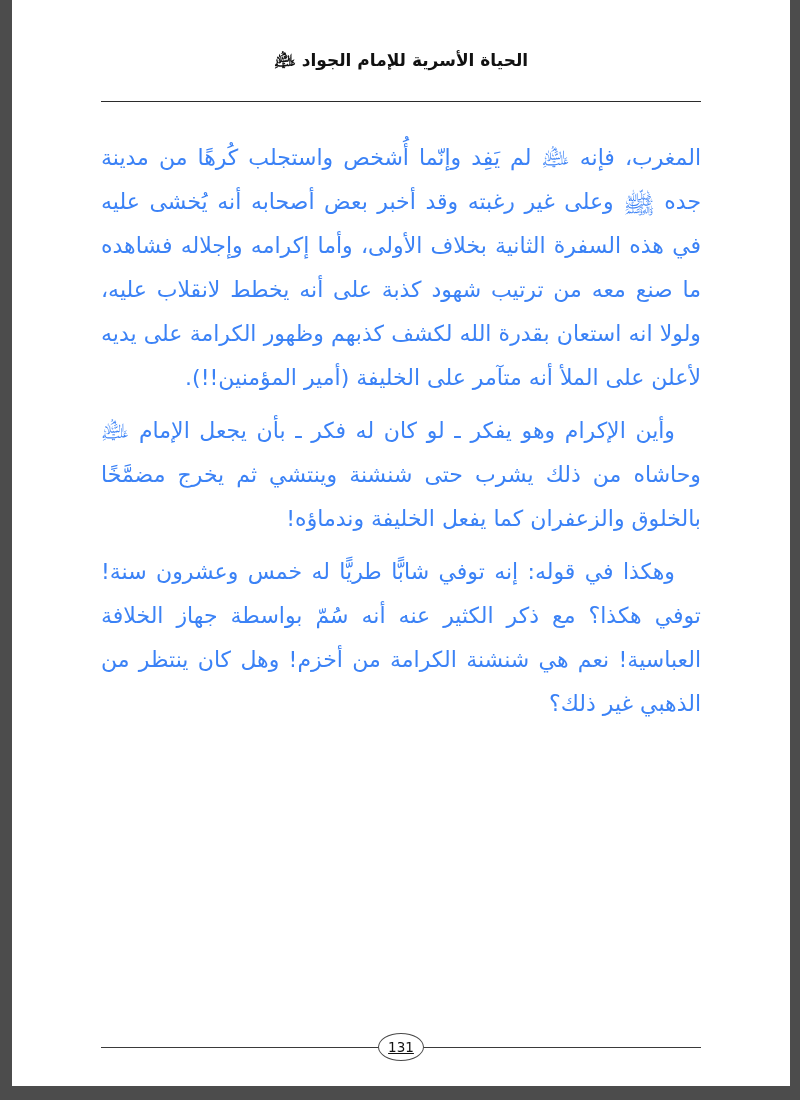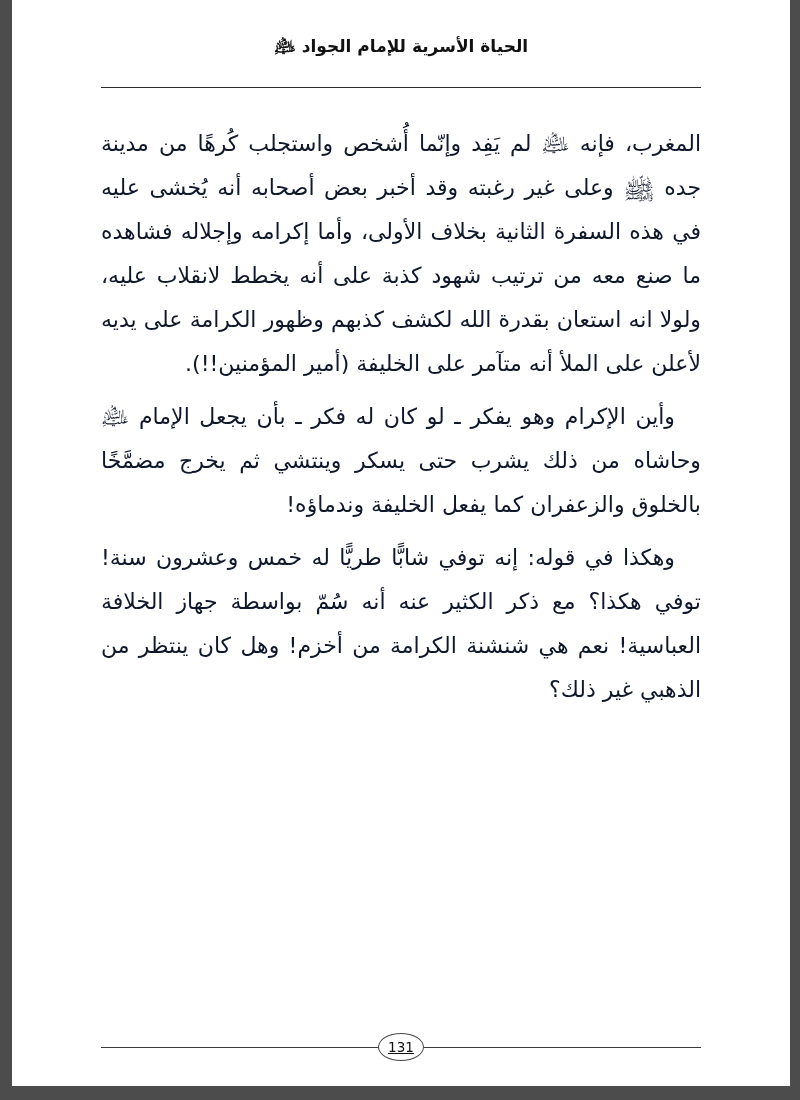--- a/index.html
+++ b/index.html
@@ -9,33 +9,33 @@
     background: #4c4c4c;
     position: relative; overflow: hidden;
     font-family: "DejaVu Sans", sans-serif;
   }
   .page {
     position: absolute;
     top: 0; left: 12px; right: 10px; bottom: 14px;
     background: #ffffff;
     direction: rtl;
   }
-  .page-header { padding-top: 36px; text-align: center; }
+  .page-header { padding-top: 50px; text-align: center; }
   .header-title {
     font-size: 17px; font-weight: bold; color: #111;
     letter-spacing: 0;
   }
   .header-rule {
     width: 600px; margin: 26px auto 0;
     border: none; border-top: 1.5px solid #2b2b2b; height: 0;
   }
   .page-body {
     width: 600px; margin: 34px auto 0;
     font-size: 22px; line-height: 44px;
-    color: #0f172a;
+    color: #3b82f6;
     text-align: justify;
   }
   .page-body p { margin: 0 0 9px 0; }
   .page-body p.indent { text-indent: 26px; }
   .page-footer {
     position: absolute;
     left: 89px; right: 89px; top: 1032px; height: 30px;
   }
   .footer-line {
     position: absolute; top: 50%; left: 0; right: 0;
@@ -59,21 +59,21 @@
 
 <div class="page">
 
   <div class="page-header">
     <div class="header-title">الحياة الأسرية للإمام الجواد ﵇</div>
     <hr class="header-rule">
   </div>
 
   <div class="page-body">
     <p>المغرب، فإنه ﵇ لم يَفِد وإنّما أُشخص واستجلب كُرهًا من مدينة جده ﵌ وعلى غير رغبته وقد أخبر بعض أصحابه أنه يُخشى عليه في هذه السفرة الثانية بخلاف الأولى، وأما إكرامه وإجلاله فشاهده ما صنع معه من ترتيب شهود كذبة على أنه يخطط لانقلاب عليه، ولولا انه استعان بقدرة الله لكشف كذبهم وظهور الكرامة على يديه لأعلن على الملأ أنه متآمر على الخليفة (أمير المؤمنين!!).</p>
-    <p class="indent">وأين الإكرام وهو يفكر ـ لو كان له فكر ـ بأن يجعل الإمام ﵇ وحاشاه من ذلك يشرب حتى يسكر وينتشي ثم يخرج مضمَّخًا بالخلوق والزعفران كما يفعل الخليفة وندماؤه!</p>
+    <p class="indent">وأين الإكرام وهو يفكر ـ لو كان له فكر ـ بأن يجعل الإمام ﵇ وحاشاه من ذلك يشرب حتى شنشنة وينتشي ثم يخرج مضمَّخًا بالخلوق والزعفران كما يفعل الخليفة وندماؤه!</p>
     <p class="indent">وهكذا في قوله: إنه توفي شابًّا طريًّا له خمس وعشرون سنة! توفي هكذا؟ مع ذكر الكثير عنه أنه سُمّ بواسطة جهاز الخلافة العباسية! نعم هي شنشنة الكرامة من أخزم! وهل كان ينتظر من الذهبي غير ذلك؟</p>
   </div>
 
   <div class="page-footer">
     <div class="footer-line"></div>
     <div class="page-number-badge">
       <span>131</span>
     </div>
   </div>
 

